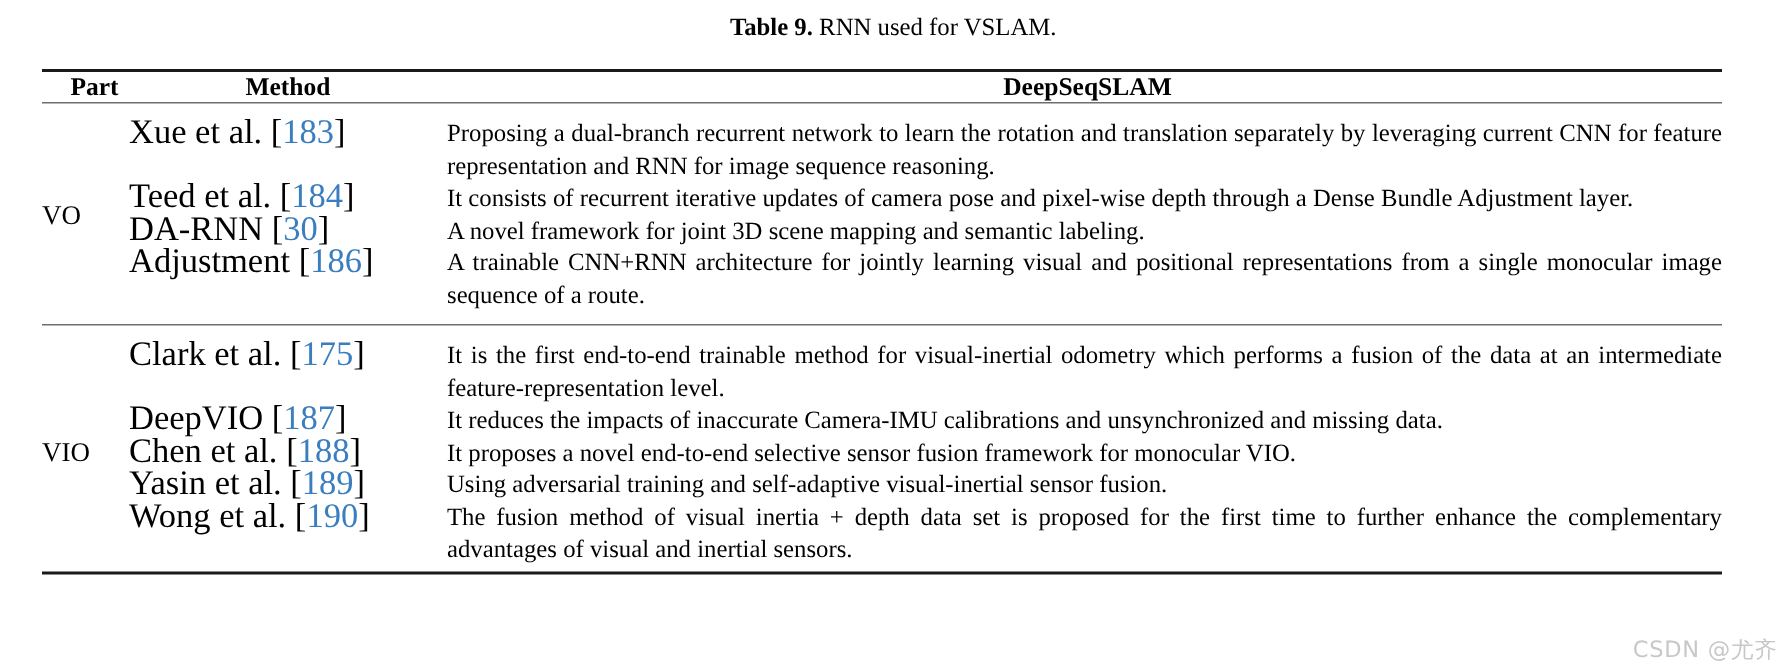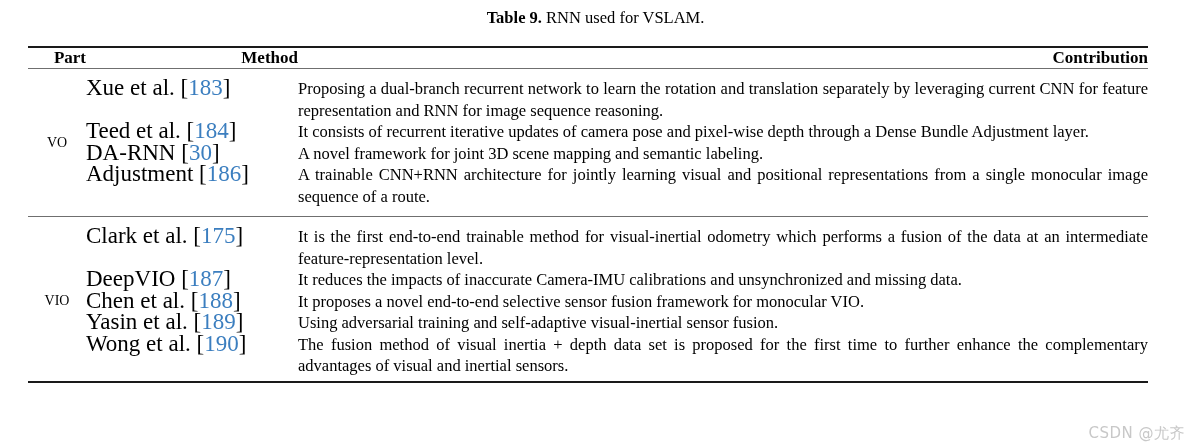--- a/index.html
+++ b/index.html
@@ -58,32 +58,31 @@
 
   col.col-part { width: 58px; }
   col.col-method { width: 212px; }
   col.col-contrib { width: 850px; }
 
   .head-row th {
     font-weight: bold;
     font-size: 17px;
     line-height: 20px;
     padding: 10px 0 9px 0;
-    text-align: right;
+    text-align: center;
   }
   .head-row th.h-part { padding-left: 12px; }
   .head-row th.h-method { padding-left: 0; }
   .head-row th.h-contrib { padding-left: 4px; }
 
   .rule-cell { padding: 0 !important; height: 0; }
 
   .part-label {
-    font-size: 14px;
-    line-height: 20px;
-    text-align: center;
+    font-size: 18px;
+    line-height: 20px;
     vertical-align: middle !important;
     padding-right: 6px;
   }
 
   .method-cell {
     font-size: 23px;
     line-height: 20px;
     padding-right: 10px;
     white-space: nowrap;
   }
@@ -130,21 +129,21 @@
     <colgroup>
       <col class="col-part">
       <col class="col-method">
       <col class="col-contrib">
     </colgroup>
 
     <thead>
       <tr class="head-row">
         <th class="h-part">Part</th>
         <th class="h-method">Method</th>
-        <th class="h-contrib">Contribution</th>
+        <th class="h-contrib">DeepSeqSLAM</th>
       </tr>
       <tr>
         <td class="rule-cell" colspan="3">
           <div class="rule-mid"></div>
         </td>
       </tr>
     </thead>
 
     <tbody>
       <tr>

